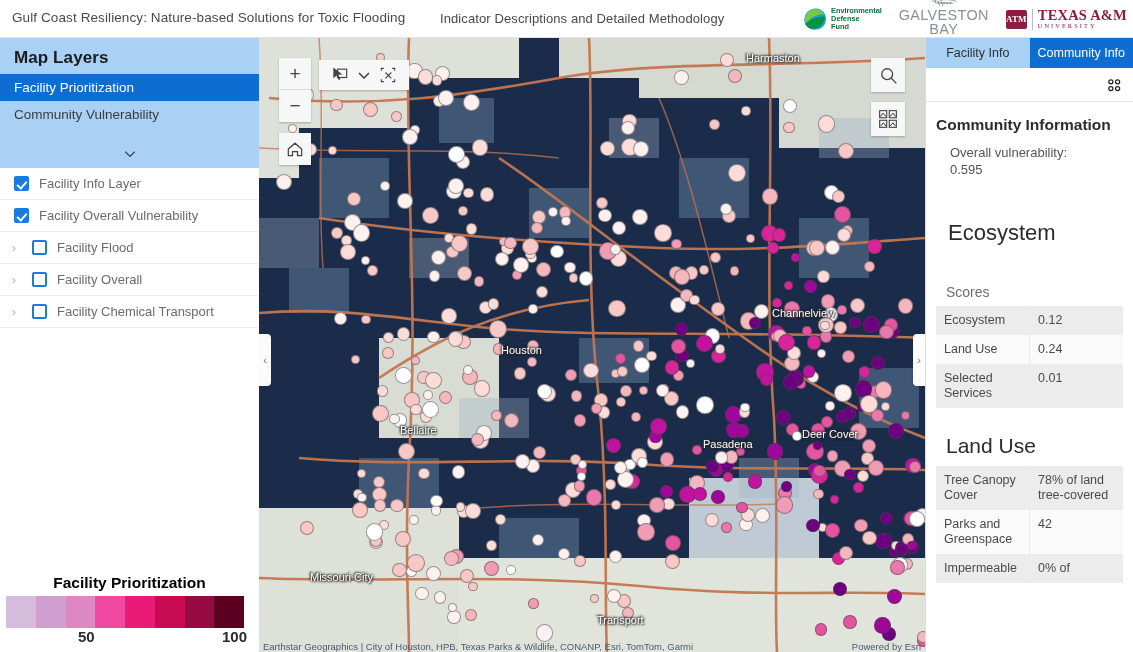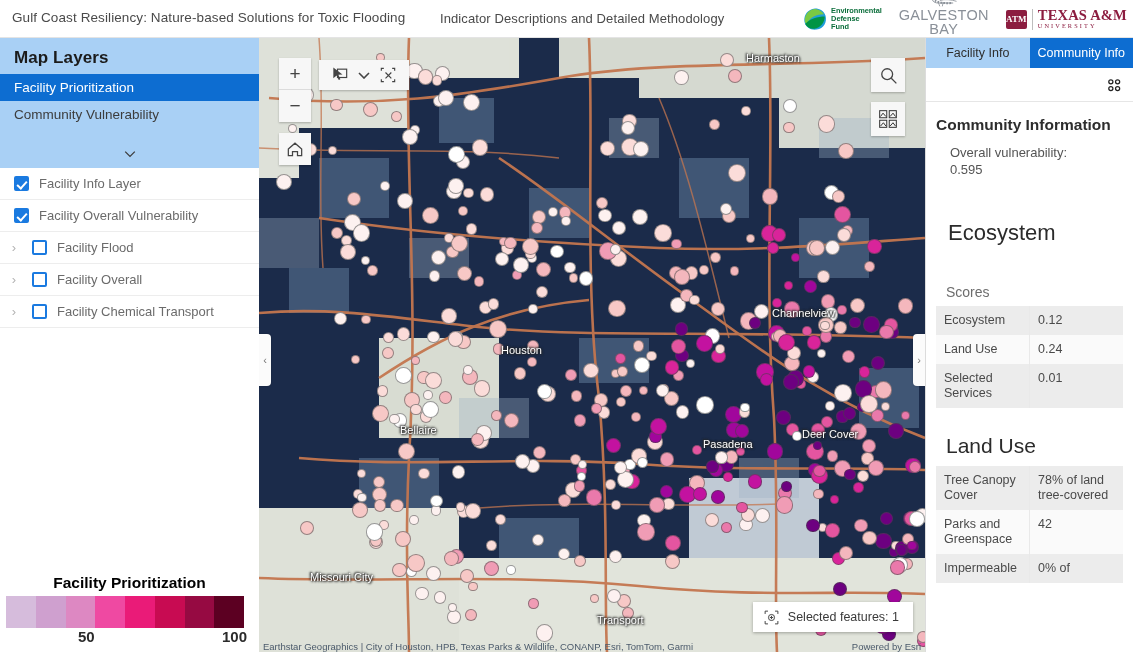--- a/index.html
+++ b/index.html
@@ -834,30 +834,20 @@
         <g fill="none" stroke="#333" stroke-width="1.2">
           <rect x="2" y="2" width="8.5" height="8.5"></rect>
             <rect x="13.5" y="2" width="8.5" height="8.5"></rect>
           <rect x="2" y="13.5" width="8.5" height="8.5"></rect>
             <rect x="13.5" y="13.5" width="8.5" height="8.5"></rect>
           <path d="M3 9 L6 5 L9.5 9 M14.5 9 L18 5 L21 9 M3 20.5 L6.5 16.5 L9.5 20.5 M14.5 20.5 L18 16.5 L21 20.5"></path>
         </g>
       </svg>
     </div>
 
-    <div class="sel-feat">
-      <svg width="17" height="17" viewBox="0 0 24 24">
-        <g stroke="#444" stroke-width="1.4" fill="none">
-          <path d="M3 7 V3 H7 M17 3 H21 V7 M21 17 V21 H17 M7 21 H3 V17"></path>
-          <circle cx="12" cy="12" r="4.3"></circle>
-            <path d="M12 9.6 V14.4 M9.6 12 H14.4"></path>
-        </g>
-      </svg>
-      <span>Selected features: 1</span>
-    </div>
 
     <div class="attrib">
       <span>Earthstar Geographics | City of Houston, HPB, Texas Parks &amp; Wildlife, CONANP, Esri, TomTom, Garmi</span>
       <span>Powered by Esri</span>
     </div>
 
     <div class="collapse-l">‹</div>
     <div class="collapse-r">›</div>
   </div>
 

